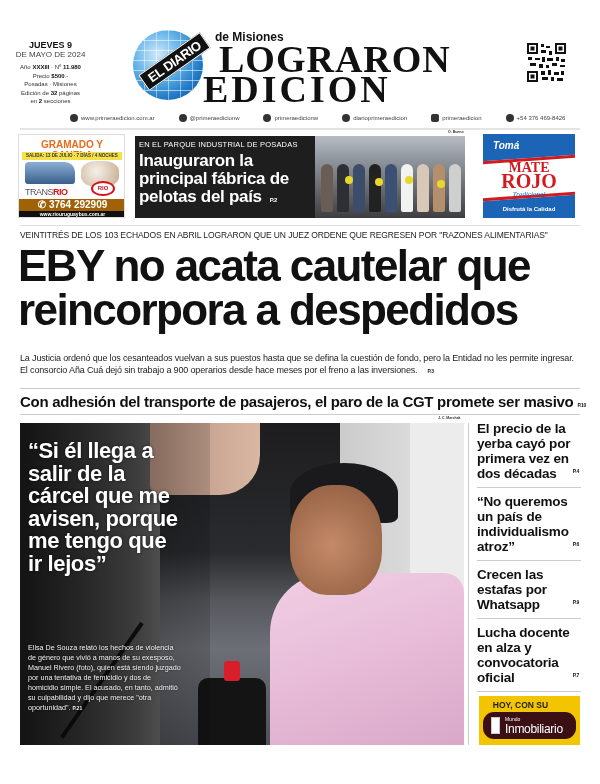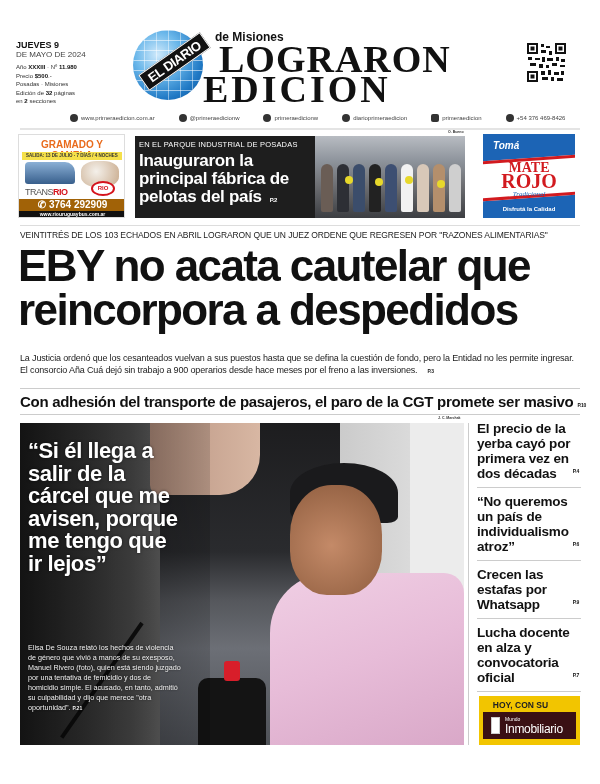--- a/index.html
+++ b/index.html
@@ -1,21 +1,21 @@
 <!DOCTYPE html>
 <html><head>
   <meta charset="utf-8">
   <style>
     * { margin:0; padding:0; box-sizing:border-box; }
     html, body { width:600px; height:784px; background:#fff; overflow:hidden; }
     body { font-family:"Liberation Sans", sans-serif; color:#1a1a1a; position:relative; }
 
     
     .masthead { position:absolute; left:0; top:0; width:600px; height:108px; }
-    .dateblock { position:absolute; left:16px; top:40px; width:95px; font-size:6px; line-height:8.5px; color:#333; }
+    .dateblock { position:absolute; left:3px; top:40px; width:95px; font-size:6px; line-height:8.5px; color:#333;text-align:center; }
     .dateblock .day { font-size:9px; font-weight:bold; color:#111; line-height:10px; }
     .dateblock .month { font-size:8px; color:#444; line-height:10px; margin-bottom:3px; }
     .dateblock b { color:#111; }
 
     .logo { position:absolute; left:133px; top:22px; width:330px; height:82px; }
     .globe { position:absolute; left:0; top:8px; width:70px; height:70px; border-radius:50%;
       background: radial-gradient(circle at 35% 35%, #cfe9fb 0%, #6ab7ea 35%, #1f78c4 70%, #0d4d8f 100%); }
     .globe .grid { position:absolute; inset:0; border-radius:50%;
       background:
         repeating-linear-gradient(0deg, transparent 0 9px, rgba(255,255,255,0.55) 9px 10px),
@@ -98,21 +98,21 @@
     .quote-body { position:absolute; left:28px; top:643px; width:155px; color:#f2f2f2; font-size:7.2px; line-height:10px; text-shadow:0 0 2px rgba(0,0,0,0.7); }
     .quote-body .pg { font-size:5px; font-weight:bold; }
 
     
     .vrule { position:absolute; left:468px; top:423px; width:1px; height:322px; background:#ccc; }
     .rcol { position:absolute; left:477px; top:421px; width:104px; }
     .rstory { position:relative; padding-bottom:6px; margin-bottom:6px; border-bottom:1px solid #ccc; font-weight:bold; font-size:13.5px; line-height:15px; color:#111; letter-spacing:-0.2px; }
     .rstory .pg { position:absolute; right:2px; bottom:8px; font-size:5px; font-weight:bold; }
     .hoy { position:absolute; left:479px; top:696px; width:101px; height:49px; background:#f2c500; }
     .hoy .t { position:absolute; left:0; width:83px; top:4px; text-align:center; font-weight:bold; font-size:8.5px; color:#222; }
-    .hoy .box { position:absolute; left:4px; top:16px; width:93px; height:27px; background:#3a1014; }
+    .hoy .box { position:absolute; left:4px; top:16px; width:93px; height:27px; background:#3a1014;border-radius:11px; }
     .hoy .door { position:absolute; left:8px; top:5px; width:9px; height:17px; background:#fff; border:1px solid #ccc; }
     .hoy .mundo { position:absolute; left:22px; top:4px; font-size:5px; color:#fff; }
     .hoy .inmo { position:absolute; left:22px; top:10px; font-size:12px; color:#fff; letter-spacing:-0.3px; }
   </style>
 </head>
 <body>
 
 <div class="masthead">
   <div class="dateblock">
     <div class="day">JUEVES 9</div>

